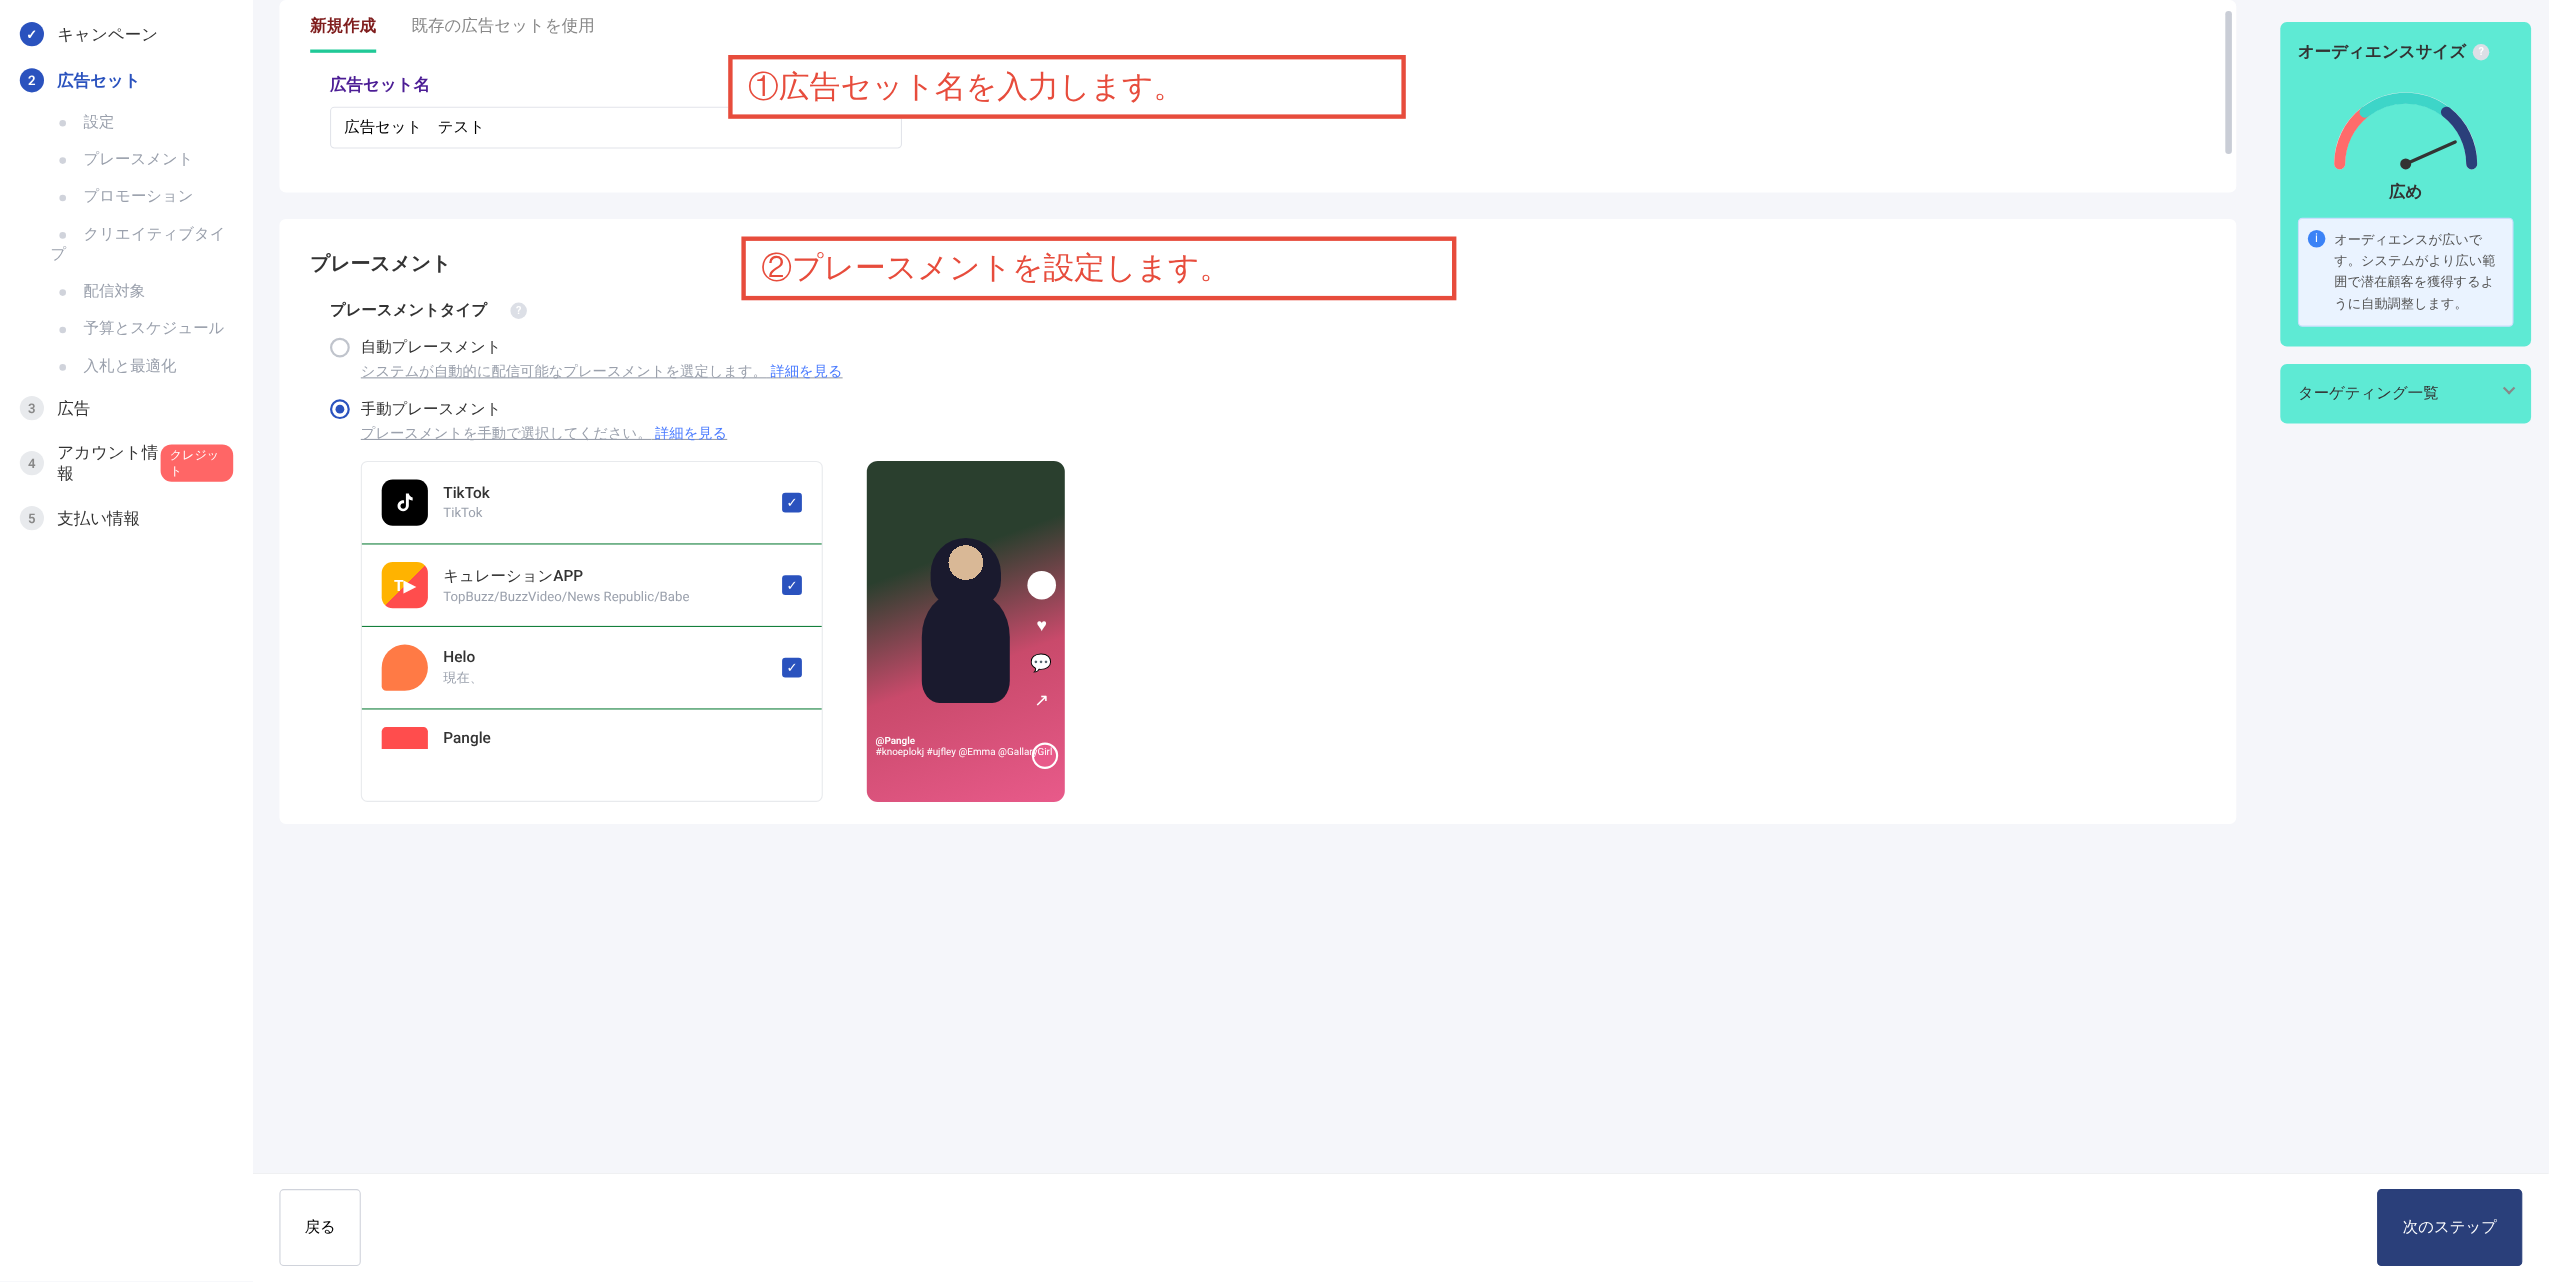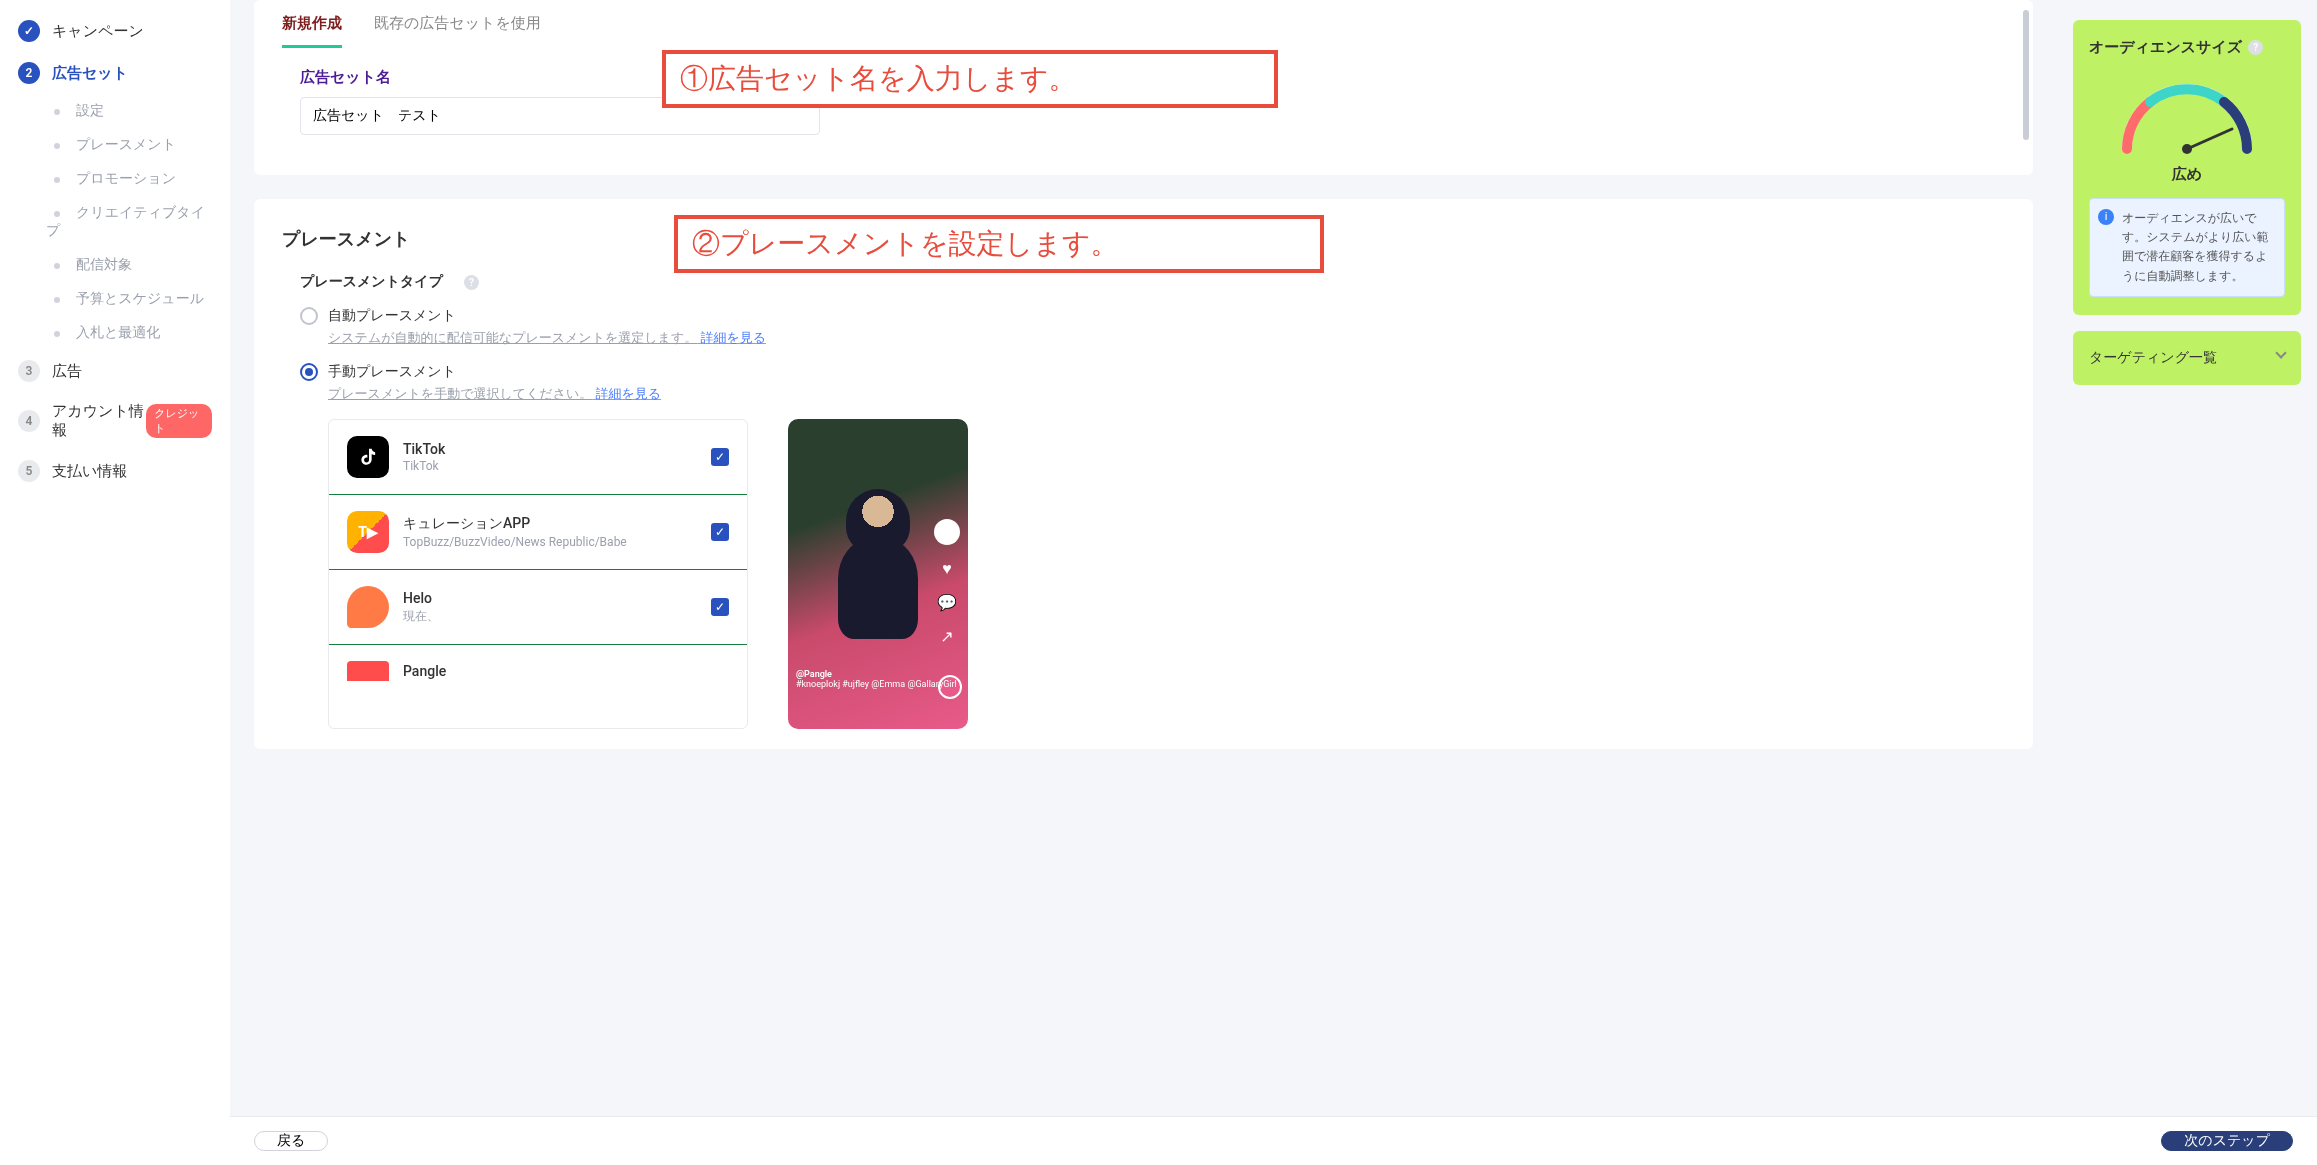--- a/index.html
+++ b/index.html
@@ -58,31 +58,31 @@
   .preview { width: 180px; height: 310px; border-radius: 10px; background: linear-gradient(160deg,#2a3f2e 0 30%,#c94a6b 60%,#e85a8a 100%); position: relative; overflow: hidden; flex-shrink: 0; }
   .preview-person { position: absolute; top: 70px; left: 58px; width: 64px; height: 64px; background: radial-gradient(circle at 50% 35%,#d9b896 0 30%,#1a1a2e 30% 100%); border-radius: 50% 50% 40% 40%; }
   .preview-body { position: absolute; top: 120px; left: 50px; width: 80px; height: 100px; background: #1a1a2e; border-radius: 40% 40% 20% 20%; }
   .preview-icons { position: absolute; right: 8px; top: 100px; display: flex; flex-direction: column; gap: 14px; color: #fff; font-size: 16px; align-items: center; }
   .preview-ico { width: 20px; height: 20px; text-align: center; }
   .preview-avatar2 { position: absolute; right: 6px; bottom: 30px; width: 24px; height: 24px; background: #e85a8a; border-radius: 50%; border: 2px solid #fff; }
   .preview-caption { position: absolute; left: 8px; bottom: 40px; color: #fff; font-size: 9px; }
 
   
   .right { width: 260px; padding: 20px 16px; flex-shrink: 0; }
-  .r-card { background: #bef264; border-radius: 6px; padding: 18px 16px; margin-bottom: 16px; }
+  .r-card { background: #5eead4; border-radius: 6px; padding: 18px 16px; margin-bottom: 16px; }
   .r-title { font-size: 15px; font-weight: 600; display: flex; align-items: center; gap: 6px; margin-bottom: 12px; }
   .gauge-wrap { position: relative; width: 160px; height: 90px; margin: 8px auto 6px; }
   .gauge-label { text-align: center; font-size: 15px; font-weight: 600; margin-top: 4px; }
   .info-box { background: #eaf3ff; border: 1px solid #c9defc; border-radius: 4px; padding: 10px 10px 10px 32px; font-size: 12px; color: #555; position: relative; line-height: 1.6; }
   .info-i { position: absolute; left: 8px; top: 10px; width: 16px; height: 16px; background: #3b82f6; color: #fff; border-radius: 50%; font-size: 11px; display: inline-flex; align-items: center; justify-content: center; }
   .r-collapse { display: flex; justify-content: space-between; align-items: flex-start; cursor: pointer; font-size: 14px; }
 
   
   .footer { position: fixed; left: 230px; right: 0; bottom: 0; background: #fff; border-top: 1px solid #e8eaed; padding: 14px 24px; display: flex; justify-content: space-between; }
-  .btn { padding: 0 22px; border-radius: 16px; font-size: 14px; cursor: pointer; border: 1px solid #d0d3db; background: #fff; }
+  .btn { padding: 25px 22px; border-radius: 4px; font-size: 14px; cursor: pointer; border: 1px solid #d0d3db; background: #fff; }
   .btn-primary { background: #2a3f7a; color: #fff; border-color: #2a3f7a; }
 
   
   .anno { position: absolute; border: 4px solid #e74c3c; color: #e74c3c; font-size: 28px; padding: 6px 14px; background: #fff; font-weight: 400; pointer-events: none; }
   .anno1 { top: 50px; left: 408px; width: 616px; }
   .anno2 { top: 16px; left: 420px; width: 650px; }
 
   .scroll-track { position: absolute; right: 4px; top: 10px; width: 6px; height: 130px; background: #c9cdd6; border-radius: 3px; }
 
   .chevron { display: inline-block; width: 8px; height: 8px; border-right: 2px solid #888; border-bottom: 2px solid #888; transform: rotate(45deg); }

